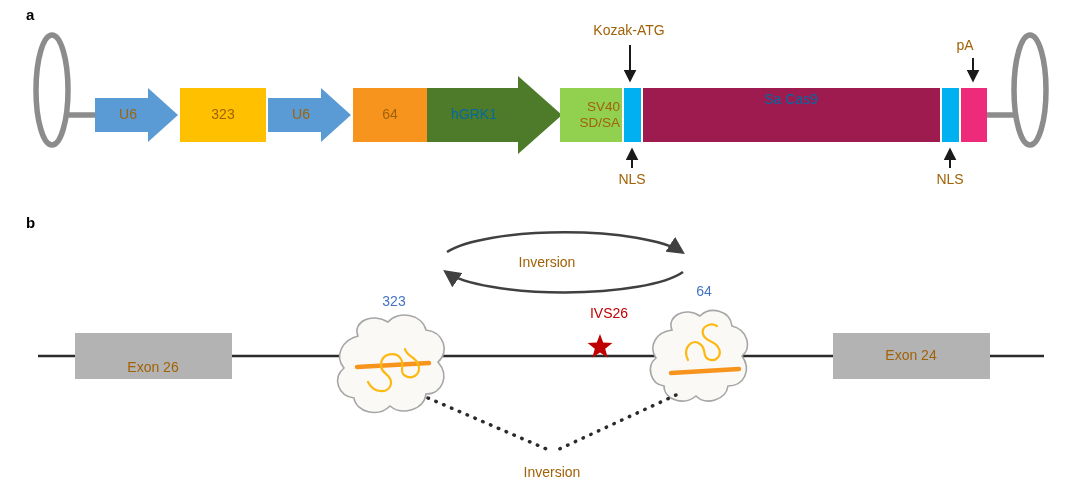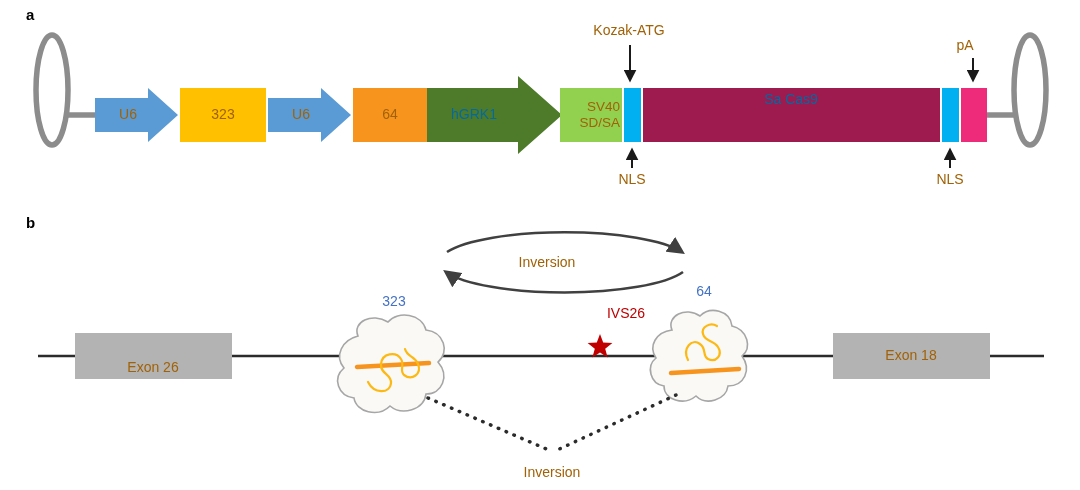--- a/index.html
+++ b/index.html
@@ -3,21 +3,21 @@
 <meta charset="utf-8">
 <style>
   html,body{margin:0;padding:0;background:#fff;}
   .canvas{position:relative;width:1080px;height:490px;background:#fff;overflow:hidden;
           font-family:"Liberation Sans",sans-serif;}
   .layer{position:absolute;left:0;top:0;}
   .lbl{position:absolute;transform:translate(-50%,-50%);font-size:14px;color:#a16207;
        white-space:nowrap;line-height:1.1;}
   .white{color:#0369a1;}
   .blue{color:#4472c4;}
-  .red{color:#c00000;font-weight:400;margin-left:17px;}
+  .red{color:#c00000;font-weight:400;}
   .panel{position:absolute;font-size:15px;font-weight:700;color:#000;}
   .wrap{white-space:normal;width:58px;text-align:right;font-size:13.5px;line-height:1.15;}
 </style>
 </head>
 <body>
 
 <div class="canvas">
 
   <svg class="layer" width="1080" height="490" viewBox="0 0 1080 490">
     <defs>
@@ -96,16 +96,16 @@
   <div class="lbl" style="left:629px;top:31px">Kozak-ATG</div>
   <div class="lbl" style="left:965px;top:46px">pA</div>
   <div class="lbl" style="left:632px;top:180px">NLS</div>
   <div class="lbl" style="left:950px;top:180px">NLS</div>
 
   <div class="lbl" style="left:547px;top:263px">Inversion</div>
   <div class="lbl blue" style="left:394px;top:302px">323</div>
   <div class="lbl red" style="left:609px;top:314px">IVS26</div>
   <div class="lbl blue" style="left:704px;top:292px">64</div>
   <div class="lbl" style="left:153px;top:368px">Exon 26</div>
-  <div class="lbl" style="left:911px;top:356px">Exon 18</div>
+  <div class="lbl" style="left:911px;top:356px">Exon 24</div>
   <div class="lbl" style="left:552px;top:473px">Inversion</div>
 
 </div>
 
 </body></html>

